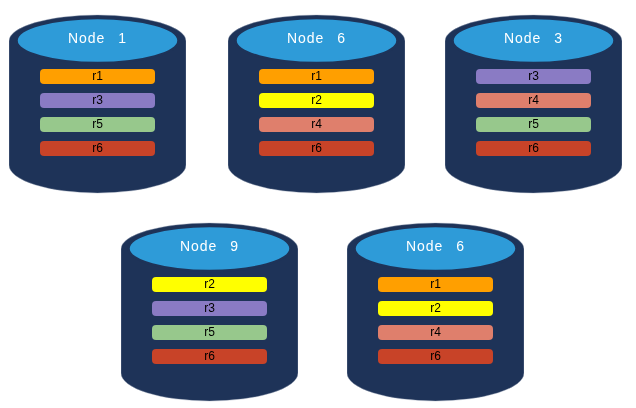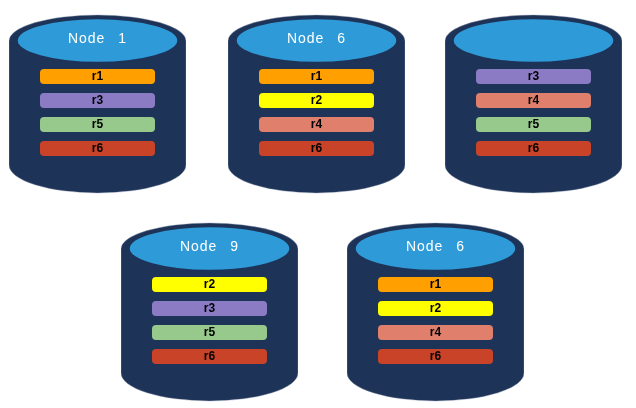--- a/index.html
+++ b/index.html
@@ -59,21 +59,21 @@
   .bar {
     position: relative;
     width: 115px;
     height: 15px;
     margin-bottom: 9px;
     border-radius: 4px;
     display: flex;
     align-items: center;
     justify-content: center;
     font-size: 12px;
-    font-weight: bold;
+    font-weight: normal;
     color: #000000;
     line-height: 15px;
   }
 </style>
 </head>
 <body>
 
 <div class="canvas">
 
   <div class="node" style="left:9px; top:8px;">
@@ -102,20 +102,21 @@
       <div class="bar" style="background-color: rgb(223, 127, 108);">r4</div>
       <div class="bar" style="background-color: rgb(200, 67, 40);">r6</div>
     </div>
   </div>
 
   <div class="node" style="left:445px; top:8px;">
     <svg class="cyl" viewBox="0 0 177 190">
       <path class="body" d="M0,33 A88.5,26 0 0 1 177,33 L177,157 A88.5,28 0 0 1 0,157 Z"></path>
       <ellipse class="lid" cx="88.5" cy="32.5" rx="81" ry="22.5"></ellipse>
     </svg>
+    <div class="node-title">Node 3</div>
     <div class="bars">
       <div class="bar" style="background-color: rgb(138, 123, 196);">r3</div>
       <div class="bar" style="background-color: rgb(223, 127, 108);">r4</div>
       <div class="bar" style="background-color: rgb(151, 200, 140);">r5</div>
       <div class="bar" style="background-color: rgb(200, 67, 40);">r6</div>
     </div>
   </div>
 
   <div class="node" style="left:121px; top:216px;">
     <svg class="cyl" viewBox="0 0 177 190">

